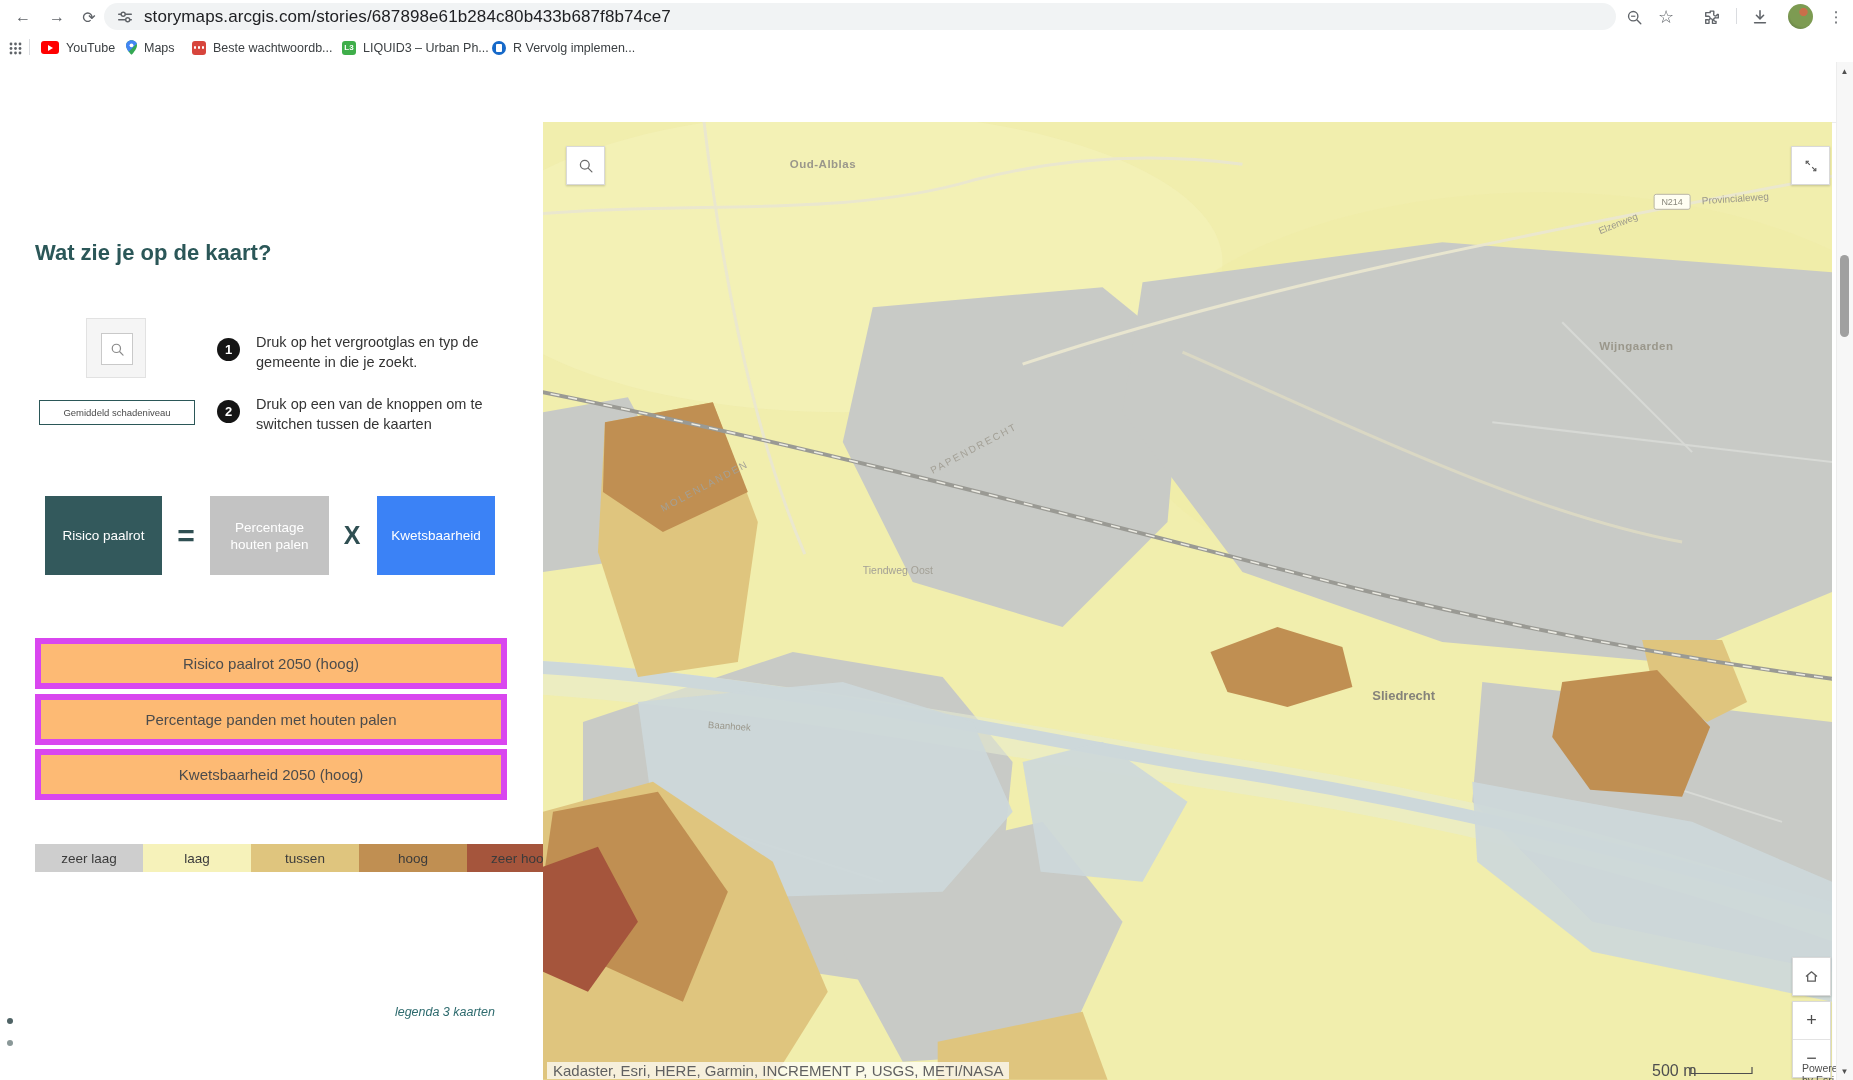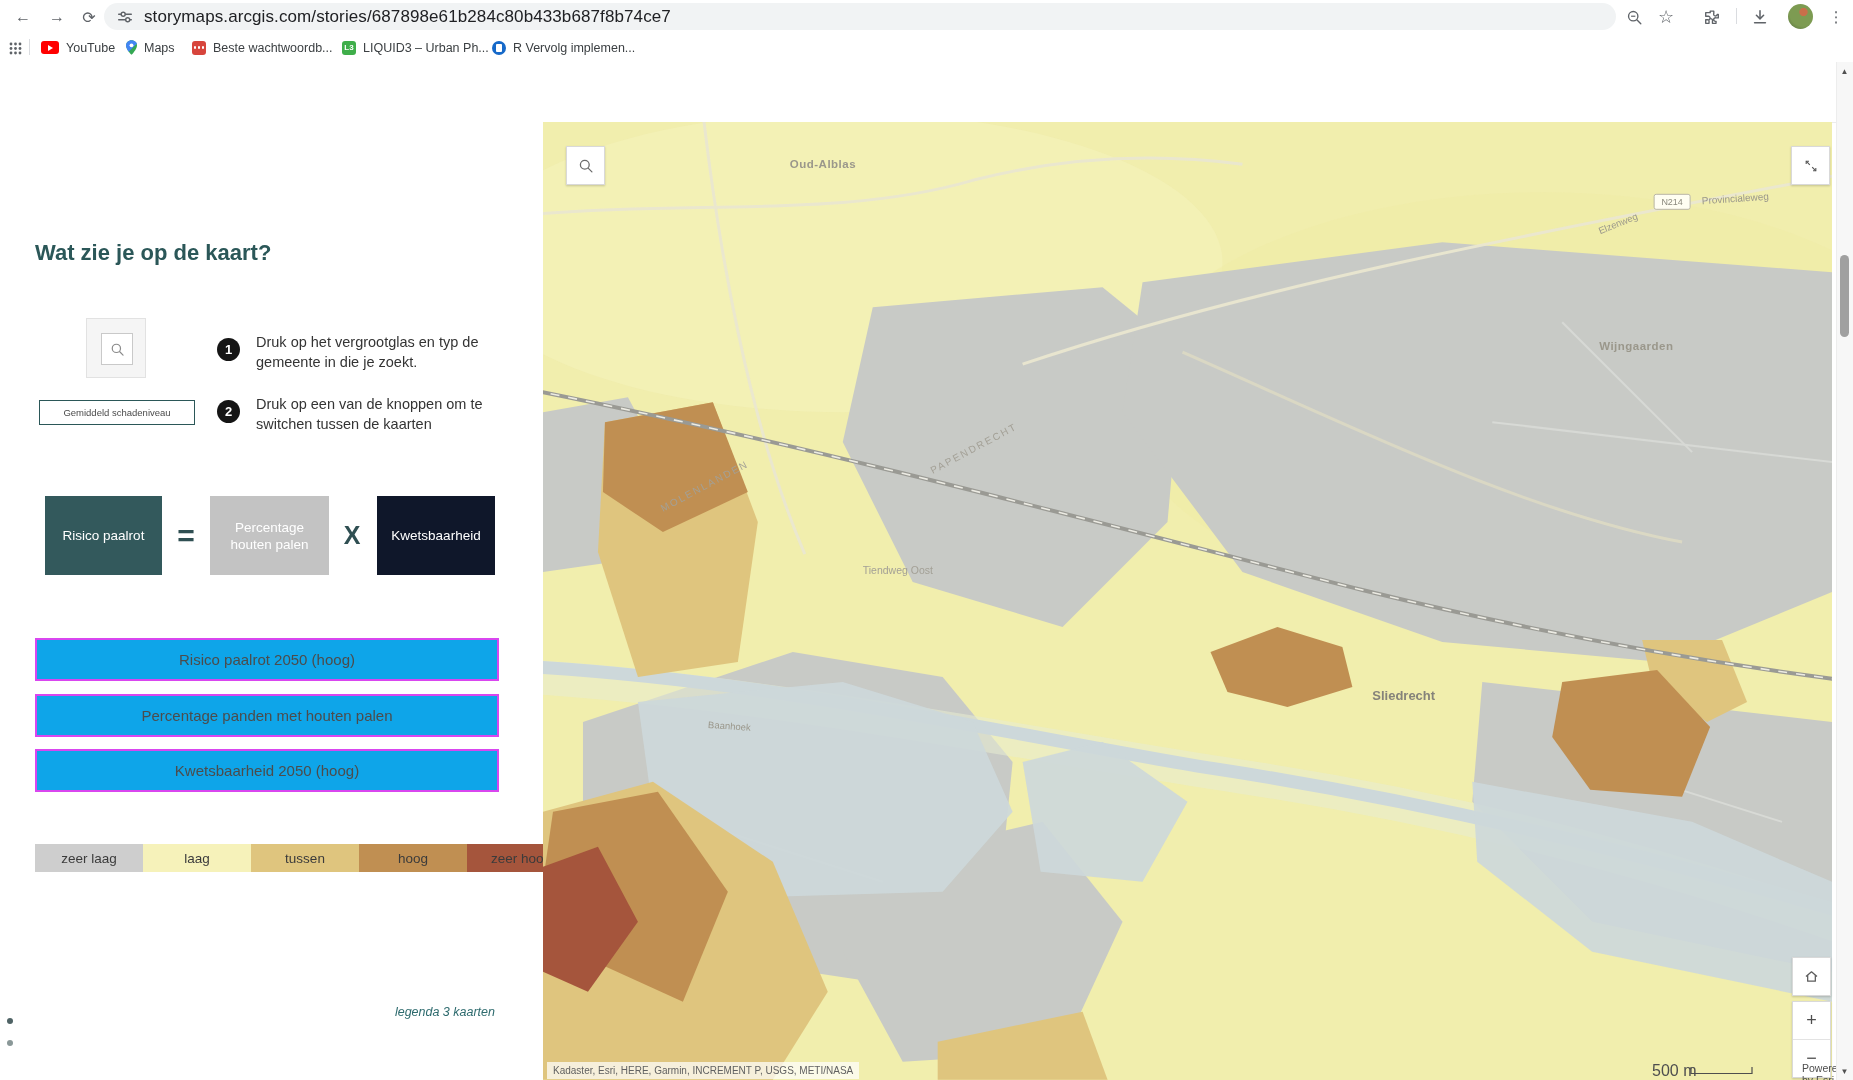--- a/index.html
+++ b/index.html
@@ -43,34 +43,34 @@
   .tile-inner{left:101px;top:333px;width:30px;height:30px;background:#fff;border:1px solid #c9c9c9;
               display:flex;align-items:center;justify-content:center;color:#7c7c7c;}
   .mini-btn{left:39px;top:400px;width:154px;height:23px;border:1.5px solid #2b5758;background:#fff;
             display:flex;align-items:center;justify-content:center;font-size:9.5px;color:#4a4a4a;}
   .step-badge{width:23px;height:23px;border-radius:50%;background:#151515;color:#fff;
               display:flex;align-items:center;justify-content:center;font-size:13px;font-weight:bold;}
   .step-text{width:248px;font-size:14.5px;line-height:20px;color:#343434;}
   .fbox{height:79px;display:flex;align-items:center;justify-content:center;text-align:center;
         font-size:13.5px;line-height:17px;color:#fff;}
   .fop{font-weight:bold;color:#2f4f52;display:flex;align-items:center;justify-content:center;}
-  .mapbtn{left:35px;width:460px;height:39px;background:#0ea5e9;border:2px solid #d946ef;
+  .mapbtn{left:35px;width:460px;height:39px;background:#fdba74;border:6px solid #d946ef;
           display:flex;align-items:center;justify-content:center;font-size:15px;color:#4c4c4c;cursor:pointer;}
   .legend{left:35px;top:844px;width:540px;height:28px;display:flex;}
   .legend .cell{flex:1;display:flex;align-items:center;justify-content:center;font-size:13.5px;color:#3b3b3b;}
   .leg-caption{left:35px;top:883px;width:460px;text-align:right;font-style:italic;
                font-size:12.5px;color:#2e6b6e;cursor:pointer;}
   .h2{left:35px;top:956px;width:480px;font-size:15.5px;font-weight:bold;color:#2b5758;}
   .navdot{left:7px;width:6px;height:6px;border-radius:50%;}
   
   .maparea{left:543px;top:122px;width:1289px;height:958px;overflow:hidden;background:#f1eead;cursor:grab;}
   .map-widget{background:#fff;border:1px solid #d9d9d9;box-shadow:0 1px 2px rgba(0,0,0,.18);
               display:flex;align-items:center;justify-content:center;cursor:pointer;color:#6b6b6b;}
   .attribution{left:547px;top:1062px;height:17px;background:rgba(255,255,255,.72);
-               display:flex;align-items:center;padding:0 6px;font-size:10px;color:#616161;white-space:nowrap;}
+               display:flex;align-items:center;padding:0 6px;font-size:15px;color:#616161;white-space:nowrap;}
   .scaletext{left:1652px;top:1062px;font-size:16px;color:#4e4e4e;}
   .powered{left:1758px;top:1062px;font-size:10.5px;color:#4e4e4e;margin-left:44px;}
   .zoomctl{left:1792px;top:1001px;width:37px;height:75px;background:#fff;border:1px solid #d9d9d9;
            box-shadow:0 1px 2px rgba(0,0,0,.18);display:flex;flex-direction:column;}
   .zoomctl .half{flex:1;display:flex;align-items:center;justify-content:center;
                  font-size:18px;color:#4e4e4e;cursor:pointer;}
   .zoomctl .half:first-child{border-bottom:1px solid #e3e3e3;}
   
   .scrolltrack{left:1836px;top:62px;width:17px;height:1018px;background:#f7f7f7;border-left:1px solid #ededed;}
   .scrollarrow{left:1836px;width:17px;height:14px;display:flex;align-items:center;justify-content:center;
@@ -225,21 +225,21 @@
 
     <div class="abs step-badge" style="left:217px;top:216px">1</div>
     <div class="abs step-text" style="left:256px;top:210px">Druk op het vergrootglas en typ de gemeente in die je zoekt.</div>
     <div class="abs step-badge" style="left:217px;top:278px">2</div>
     <div class="abs step-text" style="left:256px;top:272px">Druk op een van de knoppen om te switchen tussen de kaarten</div>
 
     <div class="abs fbox" style="left:45px;top:374px;width:117px;background:#33595c">Risico paalrot</div>
     <div class="abs fop" style="left:166px;top:374px;width:40px;height:79px;font-size:30px">=</div>
     <div class="abs fbox" style="left:210px;top:374px;width:119px;background:#c3c3c3;padding:0 4px;box-sizing:border-box">Percentage houten palen</div>
     <div class="abs fop" style="left:331px;top:374px;width:42px;height:79px;font-size:25px">X</div>
-    <div class="abs fbox" style="left:377px;top:374px;width:118px;background:#0f172a">Kwetsbaarheid</div>
+    <div class="abs fbox" style="left:377px;top:374px;width:118px;background:#3b82f6">Kwetsbaarheid</div>
 
     <div class="abs mapbtn" style="top:516px">Risico paalrot 2050 (hoog)</div>
     <div class="abs mapbtn" style="top:572px">Percentage panden met houten palen</div>
     <div class="abs mapbtn" style="top:627px">Kwetsbaarheid 2050 (hoog)</div>
 
     <div class="legend abs" style="top:722px">
       <div class="cell" style="background-color: rgb(206, 206, 206);">
           <span>zeer laag</span>
         </div>
       <div class="cell" style="background-color: rgb(246, 242, 186);">

